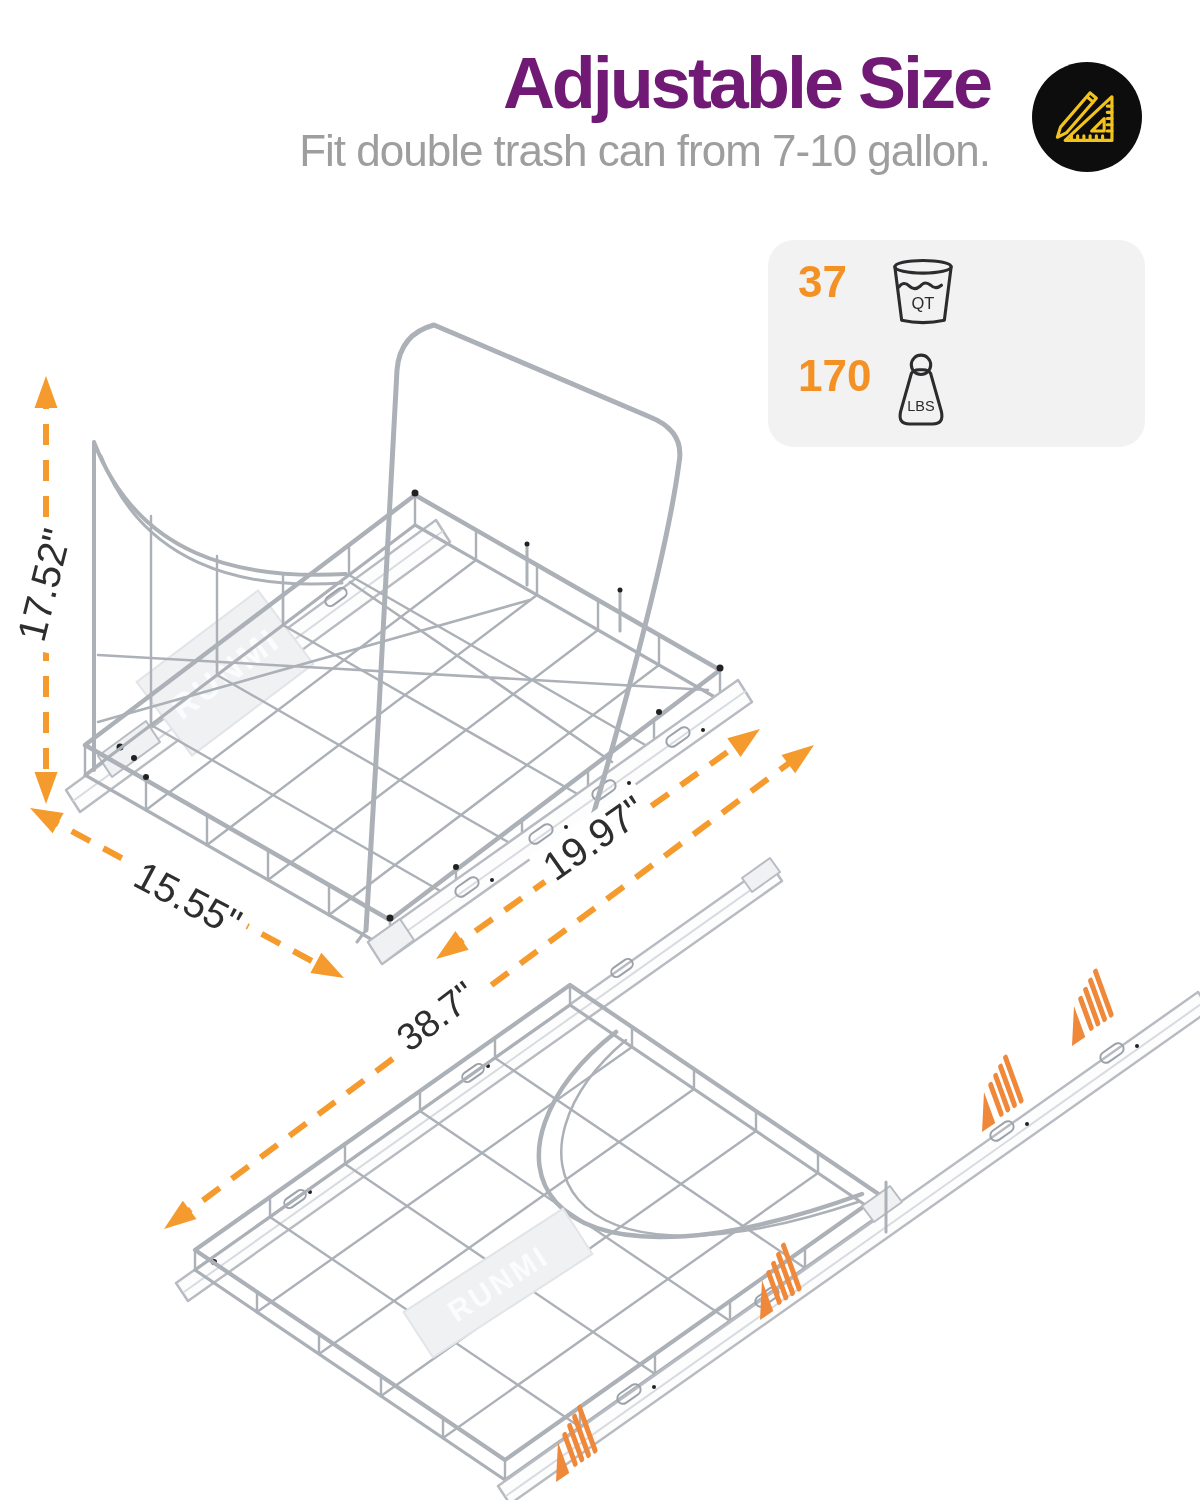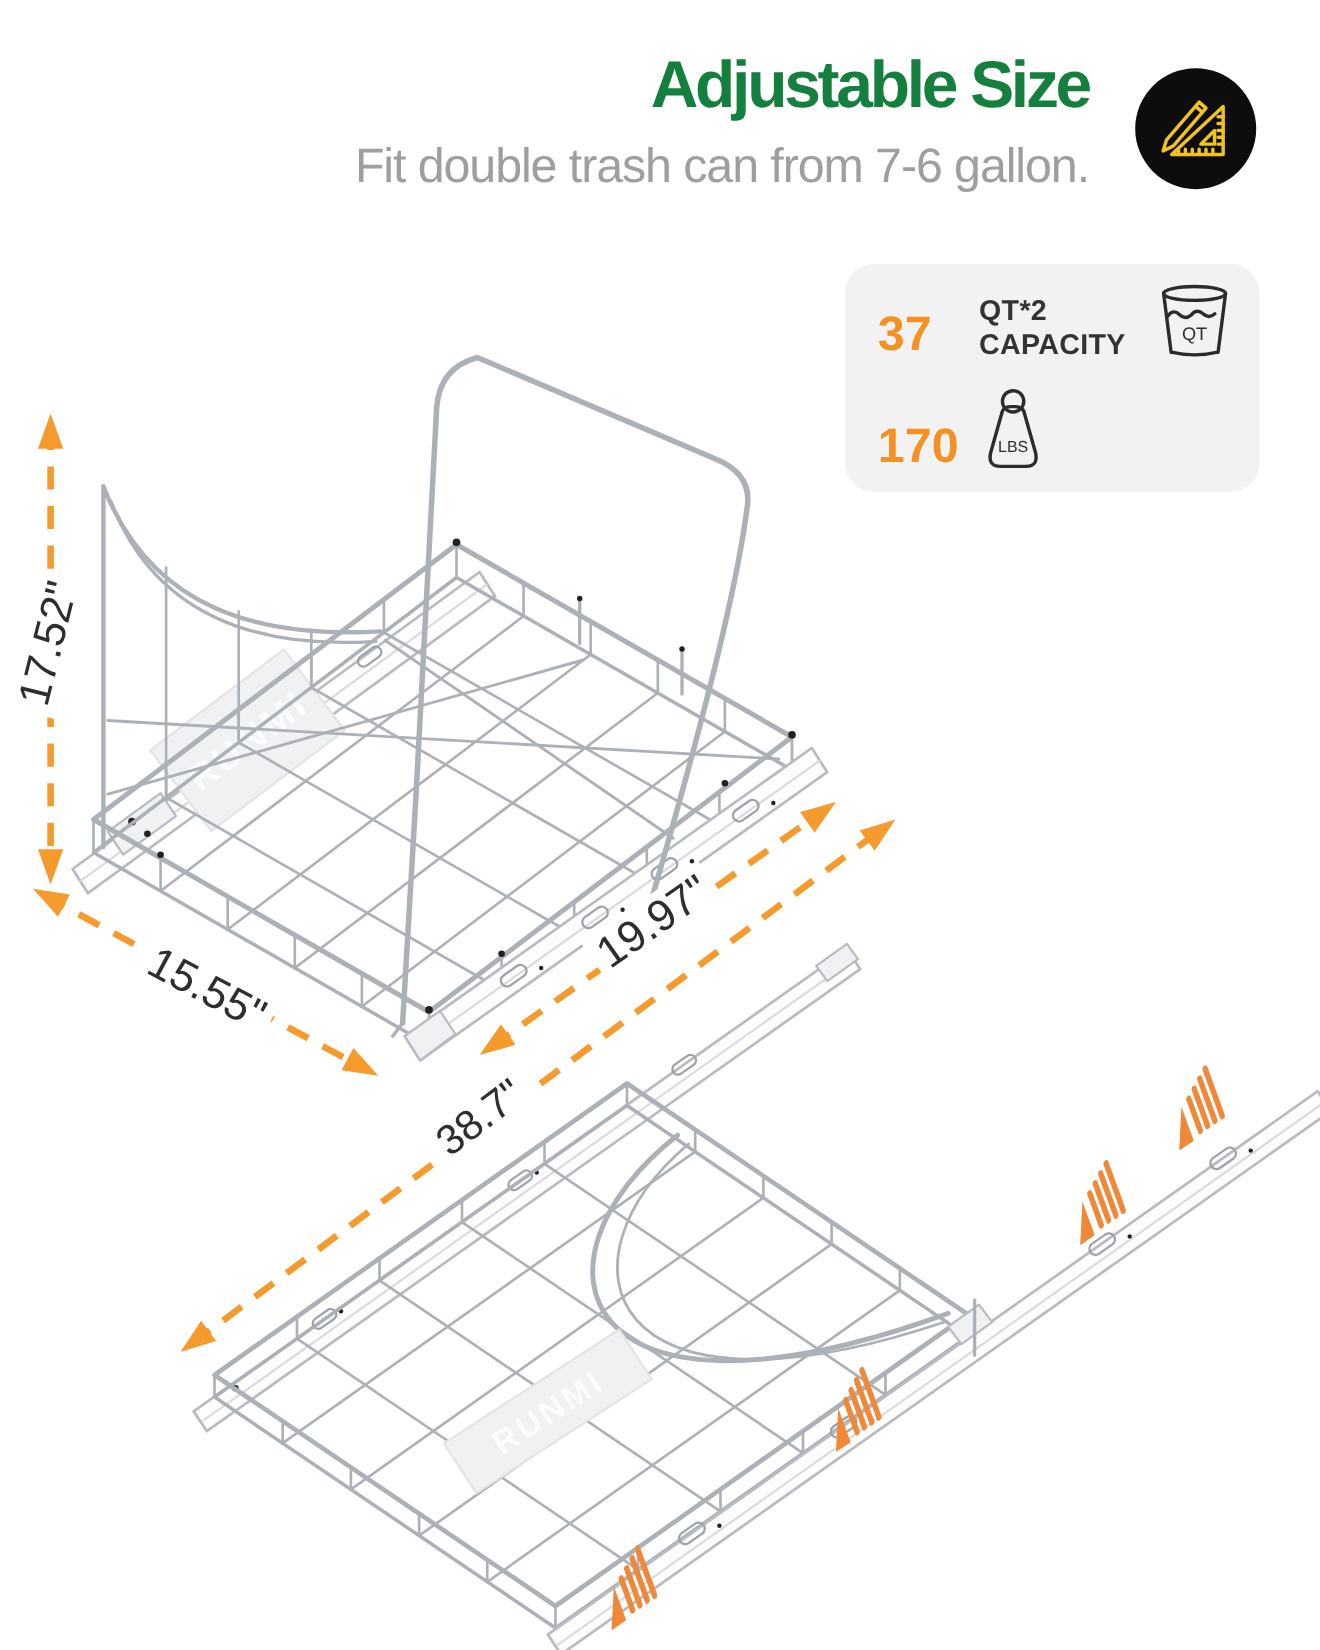--- a/index.html
+++ b/index.html
@@ -1,31 +1,31 @@
 <!DOCTYPE html>
 <html><head>
 <meta charset="utf-8">
 <style>
   html,body{margin:0;padding:0;background:#fff;}
   .canvas{position:relative;width:1200px;height:1500px;background:#ffffff;overflow:hidden;
           font-family:"Liberation Sans", sans-serif;}
   .art{position:absolute;left:0;top:0;width:1200px;height:1500px;}
 
-  .title{position:absolute;top:42px;right:210px;font-size:60px;font-weight:bold;
-         letter-spacing:-3px;color:#15803d;white-space:nowrap;}
+  .title{position:absolute;top:42px;right:210px;font-size:72px;font-weight:bold;
+         letter-spacing:-3px;color:#701a75;white-space:nowrap;}
   .subtitle{position:absolute;top:126px;right:210px;font-size:44px;color:#9E9E9E;
             letter-spacing:-1px;white-space:nowrap;}
 
   .badge{position:absolute;left:1032px;top:62px;width:110px;height:110px;border-radius:50%;
          background:#0D0D0D;display:flex;align-items:center;justify-content:center;}
 
   .card{position:absolute;left:768px;top:240px;width:377px;height:207px;background:#F2F2F3;
         border-radius:26px;display:flex;flex-direction:column;justify-content:center;
         gap:22px;padding:0 26px 0 30px;box-sizing:border-box;}
-  .crow{display:flex;align-items:flex-end;}
+  .crow{display:flex;align-items:flex-start;}
   .cval{color:#F39125;font-weight:bold;font-size:44px;width:92px;flex-shrink:0;}
   .clab{font-size:26px;font-weight:bold;color:#333336;letter-spacing:0.3px;flex:1;}
   .cicon{flex-shrink:0;}
 
   .dim{position:absolute;background:#ffffff;color:#2E2E2E;font-size:40px;
        padding:0 8px;white-space:nowrap;line-height:1.1;}
   .dim-height{left:44px;top:585px;transform:translate(-50%,-50%) rotate(-76deg);}
   .dim-width{left:188px;top:899px;transform:translate(-50%,-50%) rotate(28deg);}
   .dim-depth{left:594px;top:838px;transform:translate(-50%,-50%) rotate(-35deg);}
   .dim-ext{left:437px;top:1017px;font-size:38px;transform:translate(-50%,-50%) rotate(-37deg);}
@@ -185,36 +185,35 @@
       <use href="#ah" class="head" transform="translate(760,729) rotate(-35.4)"></use>
       <use href="#ah" class="head" transform="translate(436,959) rotate(144.6)"></use>
 
       <line class="dash" x1="174" y1="1222" x2="804" y2="752"></line>
       <use href="#ah" class="head" transform="translate(814,745) rotate(-36.7)"></use>
       <use href="#ah" class="head" transform="translate(164,1229) rotate(143.3)"></use>
     </g>
   </svg>
 
   <div class="title">Adjustable Size</div>
-  <div class="subtitle">Fit double trash can from 7-6 gallon.</div>
+  <div class="subtitle">Fit double trash can from 7-10 gallon.</div>
 
   <div class="badge">
     <svg width="78" height="78" viewBox="0 0 100 100" fill="none" stroke="#F2C21D" stroke-width="4" stroke-linecap="round" stroke-linejoin="round">
       <path d="M22,80 L82,80 L82,24 Z"></path>
       <path d="M30,80 l0,-6 M38,80 l0,-6 M46,80 l0,-6 M54,80 l0,-6 M62,80 l0,-6 M70,80 l0,-6"></path>
       <path d="M82,36 l-6,0 M82,44 l-6,0 M82,52 l-6,0 M82,60 l-6,0 M82,68 l-6,0"></path>
       <path d="M56,68 L72,68 L72,52 Z"></path>
       <path d="M16,63 L54,19 M24,70 L62,26 M16,63 L12,76 L24,70 M54,19 L62,26 M50,24 L58,31"></path>
     </svg>
   </div>
 
   <div class="card">
     <div class="crow">
       <span class="cval">37</span>
-      <span class="clab">QT*2 CAPACITY</span>
       <svg class="cicon" width="66" height="72" viewBox="0 0 68 72" fill="none" stroke="#2C2C2E" stroke-width="3.2" stroke-linecap="round" stroke-linejoin="round">
         <ellipse cx="34" cy="9" rx="29" ry="6.5"></ellipse>
         <path d="M5,9 L12,64 M63,9 L56,64 M12,64 Q34,69 56,64"></path>
         <path d="M9,30 q5,-7 11,-1 q5,5 11,0 q5,-6 11,-1 q5,5 11,0"></path>
         <text x="34" y="53" font-size="17" font-family="Liberation Sans, sans-serif" stroke="none" fill="#2C2C2E" text-anchor="middle">QT</text>
       </svg>
     </div>
     <div class="crow">
       <span class="cval">170</span>
       <svg class="cicon" width="62" height="80" viewBox="0 0 64 80" fill="none" stroke="#2C2C2E" stroke-width="3.2" stroke-linecap="round" stroke-linejoin="round">

